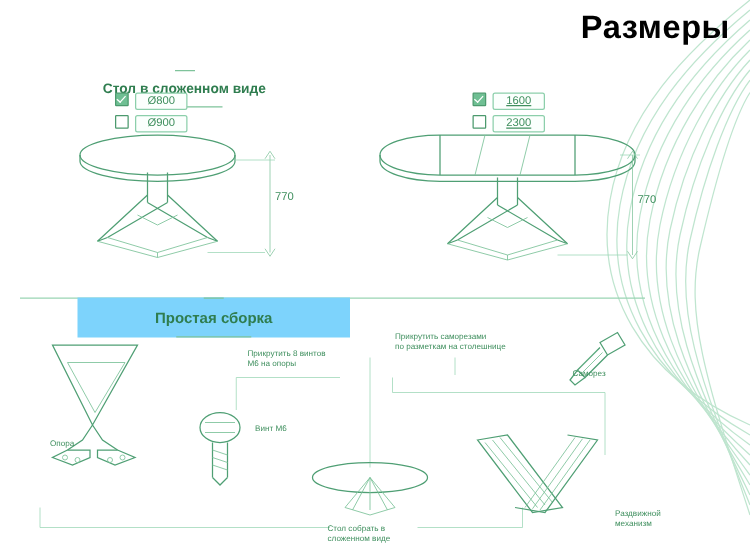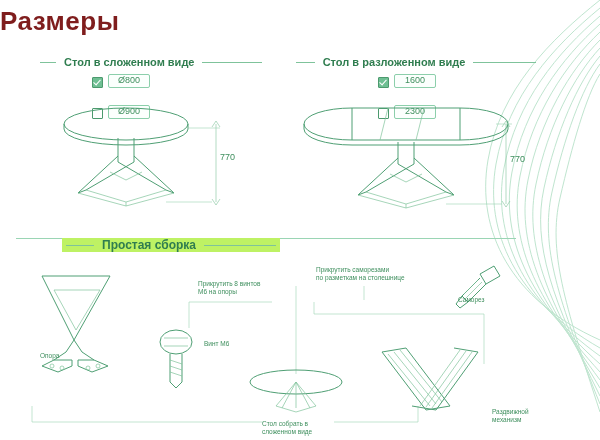--- a/index.html
+++ b/index.html
@@ -11,39 +11,39 @@
     position:relative;
     color:#3f8f5e;
   }
   .page{position:absolute;inset:0;}
 
   
   .swoosh{position:absolute;top:0;right:0;width:170px;height:440px;pointer-events:none;}
 
   
   .title{
-    position:absolute;left:0;right:0;top:6px;
-    text-align:left;
+    position:absolute;left:0;right:16px;top:6px;
+    text-align:right;
     font-size:26px;font-weight:bold;
-    color:#7f1d1d;
+    color:#000000;
     letter-spacing:.5px;
   }
 
   
-  .sec-head{position:absolute;display:flex;align-items:center;gap:8px;}
+  .sec-head{position:absolute;display:flex;align-items:center;gap:8px;flex-direction:column;}
   .sec-head .txt{
     font-size:11px;font-weight:bold;color:#2f7d4f;white-space:nowrap;
   }
   .sec-head .rule{height:1px;background:#7fc39b;flex:1 0 auto;}
   .sec-head .rule.left{width:16px;}
   .sec-head .rule.right{width:60px;}
 
   
   .opts{position:absolute;}
-  .opt{display:flex;align-items:flex-end;gap:5px;margin-bottom:17px;}
+  .opt{display:flex;align-items:flex-start;gap:5px;margin-bottom:4px;}
   .box{
     width:9px;height:9px;border:1px solid #4c9a6e;border-radius:1px;
     display:inline-block;position:relative;background:#fff;
   }
   .box.checked{background:#6fbf93;border-color:#4c9a6e;}
   .box.checked::after{
     content:"";position:absolute;left:2px;top:0px;width:3px;height:6px;
     border:solid #ffffff;border-width:0 1.6px 1.6px 0;transform:rotate(42deg);
   }
   .opt .lbl{
@@ -119,27 +119,22 @@
     <path class="ln" d="M30 95 L38 92 M126 95 L118 92"></path>
     <path class="ln-thin" d="M38 92 L78 104 L118 92 M30 95 L78 108 L126 95 M78 104 L78 108"></path>
     <path class="ln-thin" d="M62 74 L78 82 L94 74"></path>
 
     <path class="ln-dim" d="M168 26 L168 104"></path>
     <path class="ln-dim" d="M164 29 L168 23 L172 29 M164 101 L168 107 L172 101"></path>
     <path class="ln-lead" d="M140 30 L172 30 M118 104 L164 104"></path>
     <text class="dim" x="172" y="62">770</text>
   </svg>
 
-  <div class="sec-head" style="left:296px;top:56px;width:240px;">
-    <span class="rule left"></span>
-    <span class="txt">Стол в разложенном виде</span>
-    <span class="rule right"></span>
-  </div>
-
-  <div class="opts" style="left:378px;top:74px;">
+
+  <div class="opts" style="left:378px;top:74px;text-decoration:underline;">
     <div class="opt">
       <span class="box checked"></span>
       <span class="lbl">1600</span>
     </div>
     <div class="opt">
       <span class="box"></span>
       <span class="lbl">2300</span>
     </div>
   </div>
 
@@ -159,21 +154,21 @@
     <path class="ln-thin" d="M90 78 L106 86 L122 78"></path>
 
     <path class="ln-dim" d="M206 28 L206 108"></path>
     <path class="ln-dim" d="M202 31 L206 25 L210 31 M202 105 L206 111 L210 105"></path>
     <path class="ln-lead" d="M196 28 L212 28 M146 108 L202 108"></path>
     <text class="dim" x="210" y="66">770</text>
   </svg>
 
   <div class="divider" style="left:16px;top:238px;width:500px;"></div>
 
-  <div class="sec-head" style="left:62px;top:238px;width:210px;background:#bef264;padding:0 4px;">
+  <div class="sec-head" style="left:62px;top:238px;width:210px;background:#7dd3fc;padding:0 4px;">
     <span class="rule left"></span>
     <span class="txt" style="font-size:12px;">Простая сборка</span>
     <span class="rule right"></span>
   </div>
 
   <svg class="draw" style="left:14px;top:256px;" width="510" height="180" viewBox="0 0 510 180">
 
     <g class="ln-lead">
       <path d="M18 150 L18 166 L250 166"></path>
       <path d="M175 72 L175 46 L258 46"></path>

